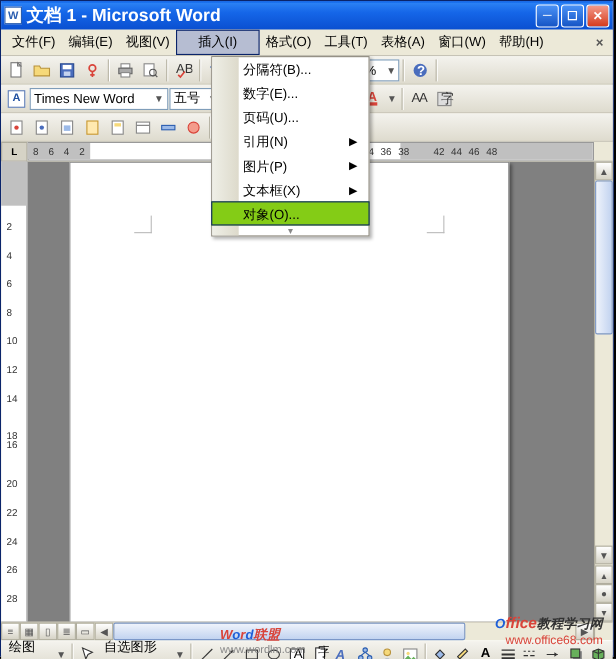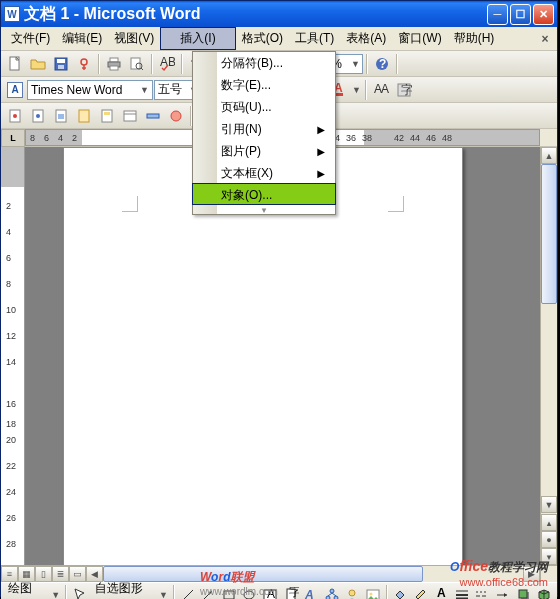--- a/index.html
+++ b/index.html
@@ -375,21 +375,21 @@
     <div class="vruler">
       <div class="vgray"></div>
       <span class="vtick" style="top:54px">2</span>
       <span class="vtick" style="top:80px">4</span>
       <span class="vtick" style="top:106px">6</span>
       <span class="vtick" style="top:132px">8</span>
       <span class="vtick" style="top:158px">10</span>
       <span class="vtick" style="top:184px">12</span>
       <span class="vtick" style="top:210px">14</span>
       <span class="vtick" style="top:252px">16</span>
-      <span class="vtick" style="top:272px">18</span>
+      <span class="vtick" style="top:244px">18</span>
       <span class="vtick" style="top:288px">20</span>
       <span class="vtick" style="top:314px">22</span>
       <span class="vtick" style="top:340px">24</span>
       <span class="vtick" style="top:366px">26</span>
       <span class="vtick" style="top:392px">28</span>
     </div>
     <div class="doc-scroll">
       <div class="page">
         <div class="margin-tl"></div>
         <div class="margin-tr"></div>

